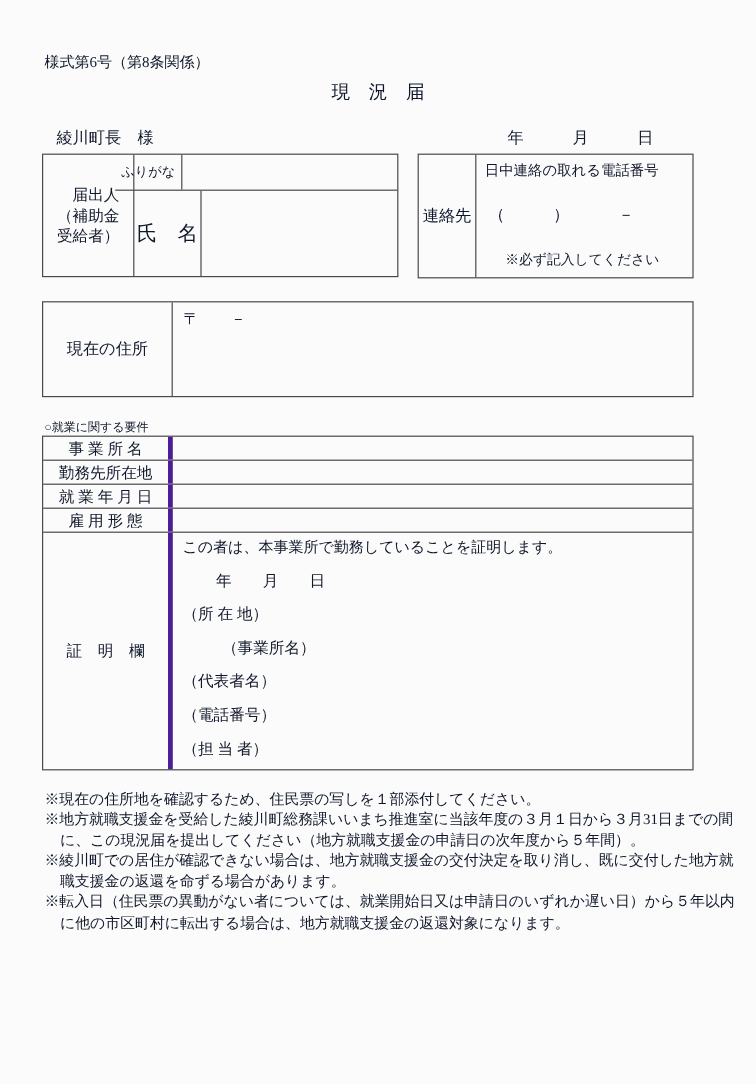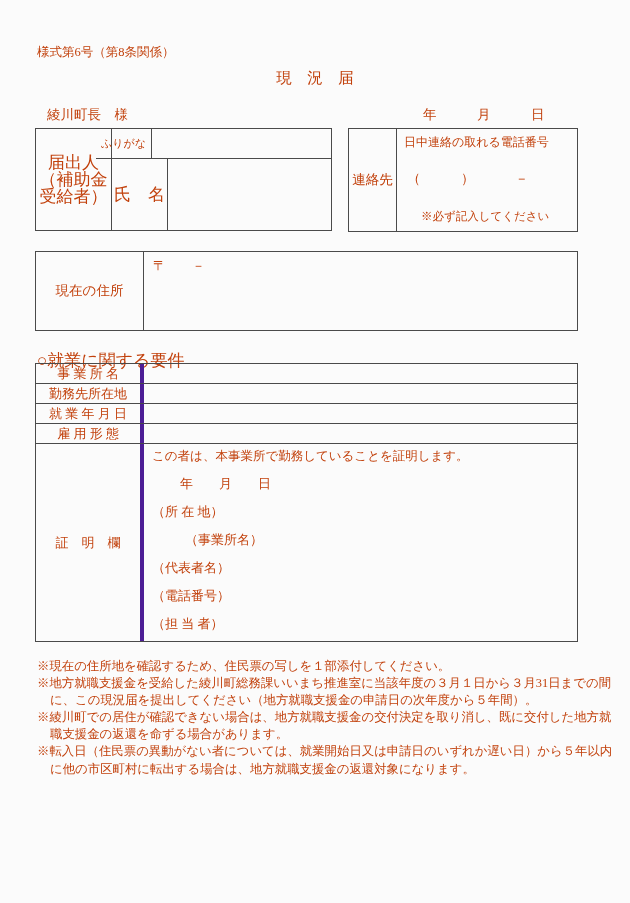--- a/index.html
+++ b/index.html
@@ -2,38 +2,38 @@
 <html><head>
 <meta charset="utf-8">
 <style>
   * { margin:0; padding:0; box-sizing:border-box; }
   html,body { background:#e8e8e8; }
   .page {
     position:relative;
     width:630px; height:903px;
     margin:0 auto;
     background:#fbfbfb;
-    color:#c2410c;
+    color:#0f172a;
     font-family:"Liberation Serif","DejaVu Serif",serif;
     overflow:hidden;
   }
   .abs { position:absolute; }
   .tbl { position:absolute; border:1px solid #4a4a4a; }
   .form-number { left:37px; top:44px; font-size:12.5px; white-space:nowrap; }
   .title { left:0; right:0; top:67px; text-align:center; font-size:15.5px; line-height:22px; white-space:nowrap; }
   .addressee { left:47px; top:106px; font-size:13.5px; white-space:nowrap; }
   .date-line { left:423px; top:106px; font-size:13.5px; white-space:nowrap; }
 
   
   .t-applicant { left:35px; top:128px; width:297px; height:103px; }
   .ap-main-label {
     position:absolute; left:0; top:0; width:76px; height:100%;
     border-right:1px solid #4a4a4a;
     display:flex; align-items:center; justify-content:center;
-    font-size:17px; line-height:17px; white-space:pre-line; text-align:center;
+    font-size:13px; line-height:17px; white-space:pre-line; text-align:right;
   }
   .ap-row1 { position:absolute; left:60px; top:0; right:0; height:30px; border-bottom:1px solid #4a4a4a; display:flex; }
   .ap-row2 { position:absolute; left:76px; top:30px; right:0; bottom:0; display:flex; }
   .ap-sub { width:56px; border-right:1px solid #4a4a4a; display:flex; align-items:center; justify-content:center; }
   .ap-sub.small { font-size:11px; }
   .ap-sub.name { font-size:17px; }
   .ap-input { flex:1; }
 
   
   .t-contact { left:348px; top:128px; width:230px; height:104px; }
@@ -51,21 +51,21 @@
   .t-address { left:35px; top:251px; width:543px; height:80px; }
   .ad-label {
     position:absolute; left:0; top:0; width:108px; height:100%;
     border-right:1px solid #4a4a4a;
     display:flex; align-items:center; justify-content:center; font-size:13.5px;
   }
   .ad-content { position:absolute; left:108px; top:0; right:0; bottom:0; }
   .ad-postal { position:absolute; left:9px; top:5px; font-size:13px; white-space:nowrap; }
 
   
-  .emp-title { left:37px; top:349px; font-size:17px; white-space:nowrap; }
+  .emp-title { left:37px; top:349px; font-size:10px; white-space:nowrap; }
   .t-emp { left:35px; top:363px; width:543px; height:279px; display:flex; flex-direction:column; }
   .emp-row { display:flex; height:20px; border-bottom:1px solid #4a4a4a; flex:none; }
   .emp-cert { display:flex; flex:1; }
   .emp-label {
     width:108px; border-right:4px solid #4c1d95;
     display:flex; align-items:center; justify-content:center;
     font-size:13px; white-space:pre;
   }
   .emp-value { flex:1; }
   .cert-content { flex:1; position:relative; }

